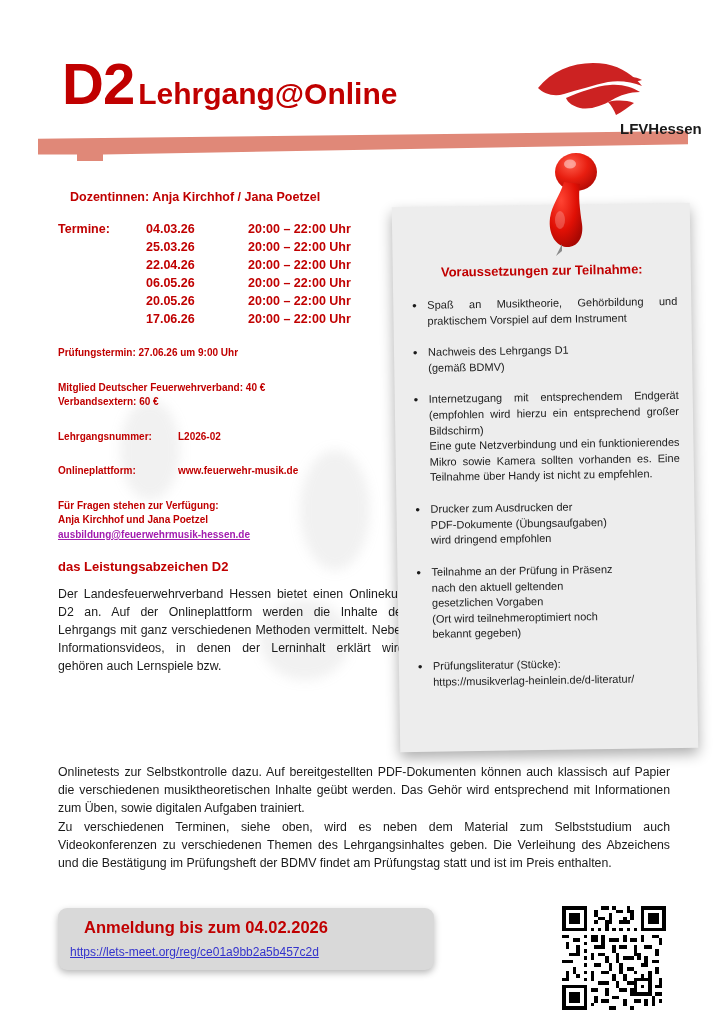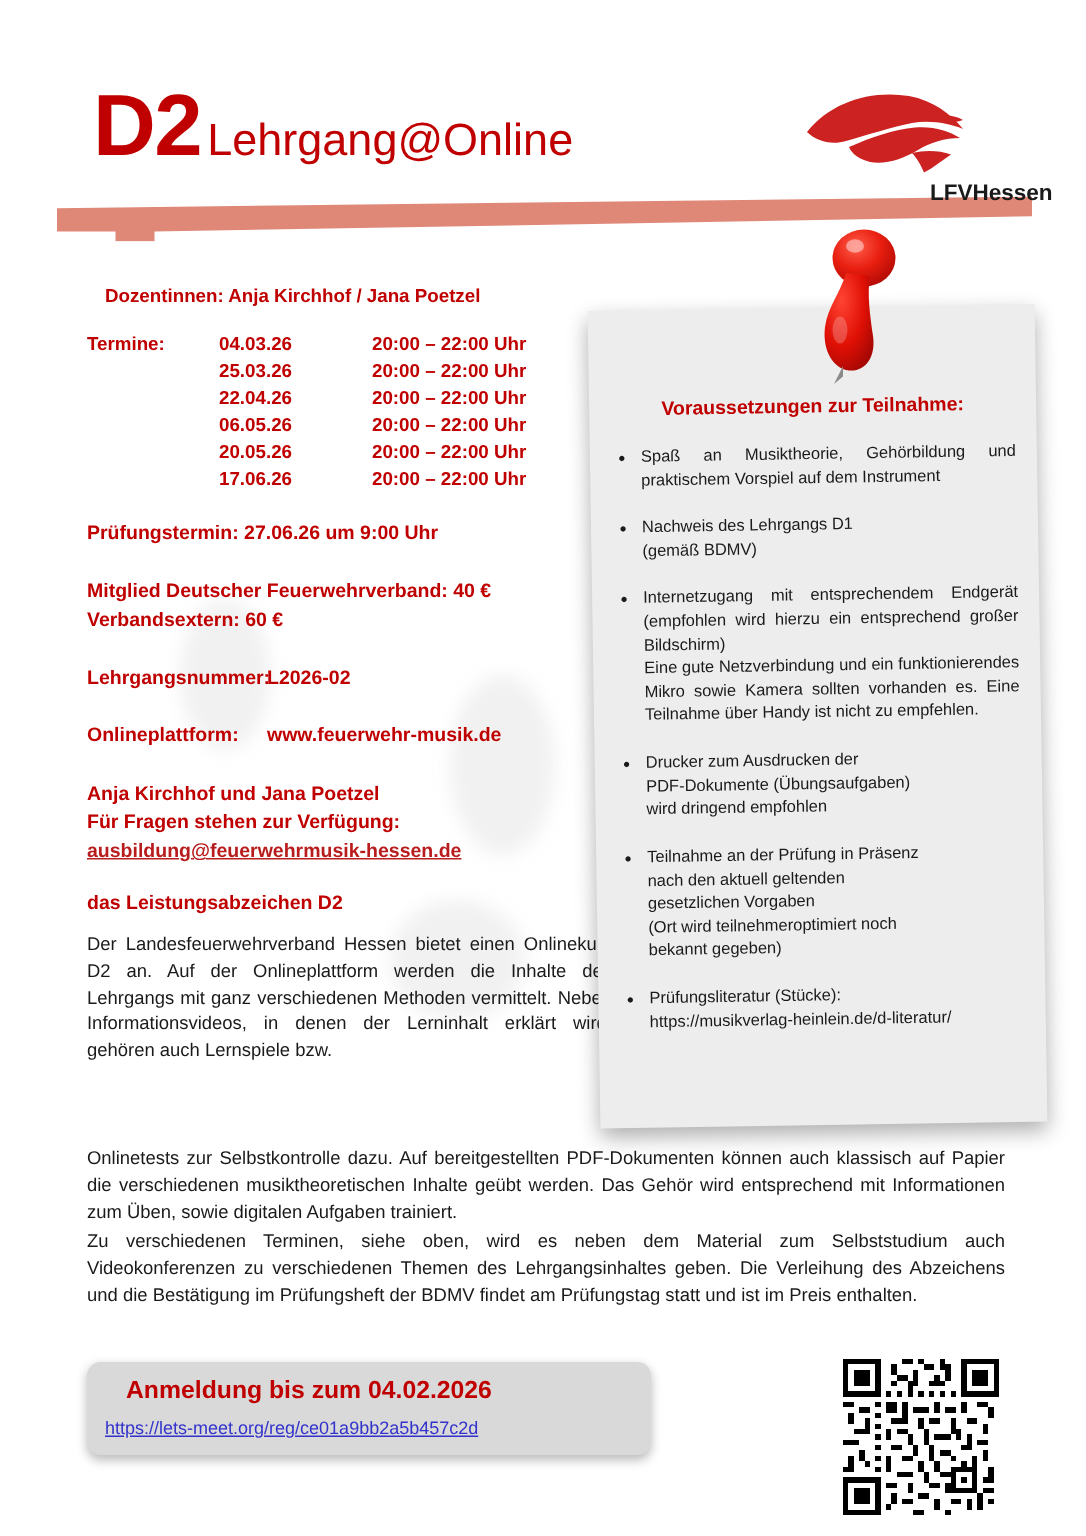--- a/index.html
+++ b/index.html
@@ -13,21 +13,21 @@
   .page{position:relative;width:724px;height:1024px;overflow:hidden;}
 
   
   .header{position:absolute;left:0;top:0;width:724px;height:180px;}
   .title-wrap{position:absolute;left:62px;top:55px;white-space:nowrap;}
   .t-d2{
     font-size:58px;font-weight:bold;color:#C00000;letter-spacing:-1px;
     line-height:58px;vertical-align:baseline;
   }
   .t-rest{
-    font-size:30px;font-weight:normal;color:#C00000;
+    font-size:30px;font-weight:bold;color:#C00000;
     line-height:30px;margin-left:4px;
   }
   .redbar{
     position:absolute;left:38px;top:131px;width:650px;height:30px;
     background:#E08878;
     clip-path:polygon(0% 26%, 100% 0%, 100% 44%, 10% 78%, 10% 100%, 6% 100%, 6% 78%, 0% 78%);
   }
   .logo-mark{position:absolute;left:536px;top:58px;width:108px;height:58px;}
   .logo-text{
     position:absolute;left:620px;top:120px;
@@ -38,26 +38,26 @@
   
   .pin{position:absolute;left:540px;top:152px;width:62px;height:105px;z-index:6;}
 
   
   .left{position:absolute;left:58px;top:190px;width:350px;}
 
   .lbl-doz{font-size:12.5px;font-weight:bold;color:#C00000;margin:0 0 18px 0;padding-left:12px;}
   .termine{display:grid;grid-template-columns:88px 102px auto;
            font-size:12.5px;font-weight:bold;color:#C00000;row-gap:4px;}
   .termine .cell{white-space:nowrap;}
-  .blk{font-size:13px;font-weight:bold;color:#C00000;line-height:1.45;}
+  .blk{font-size:10px;font-weight:bold;color:#C00000;line-height:1.45;}
   .sp-lg{height:20px;}
   .sp-md{height:14px;}
   .kv{display:flex;}
   .kv .k{width:120px;flex:none;}
-  .mail{color:#b91c1c;text-decoration:underline;}
+  .mail{color:#a21caf;text-decoration:underline;}
 
   .inhalt-h{
     font-size:20px;color:#C00000;font-weight:normal;
     text-decoration:underline;margin:0;line-height:1.1;
   }
   .sub-h{font-size:13px;font-weight:bold;color:#C00000;line-height:1.4;margin:8px 0 0 0;}
   .para{
     font-size:12.3px;color:#1a1a1a;line-height:1.45;
     text-align:justify;margin:10px 0 0 0;
   }
@@ -212,22 +212,22 @@
       <span>L2026-02</span>
     </div>
 
     <div class="sp-lg"></div>
     <div class="blk kv">
       <span class="k">Onlineplattform:</span>
       <span>www.feuerwehr-musik.de</span>
     </div>
 
     <div class="sp-lg"></div>
+    <div class="blk">Für Fragen stehen zur Verfügung:</div>
     <div class="blk">Anja Kirchhof und Jana Poetzel</div>
-    <div class="blk">Für Fragen stehen zur Verfügung:</div>
     <div class="blk"><span class="mail">ausbildung@feuerwehrmusik-hessen.de</span></div>
 
     <div class="sp-md"></div>
     <div class="sub-h" style="margin-top:2px;">das Leistungsabzeichen D2</div>
 
     <p class="para">Der Landesfeuerwehrverband Hessen bietet einen Onlinekurs D2 an. Auf der Onlineplattform werden die Inhalte des Lehrgangs mit ganz verschiedenen Methoden vermittelt. Neben Informationsvideos, in denen der Lerninhalt erklärt wird, gehören auch Lernspiele bzw.</p>
   </div>
 
   <div class="card"></div>
   <div class="card-inner">

